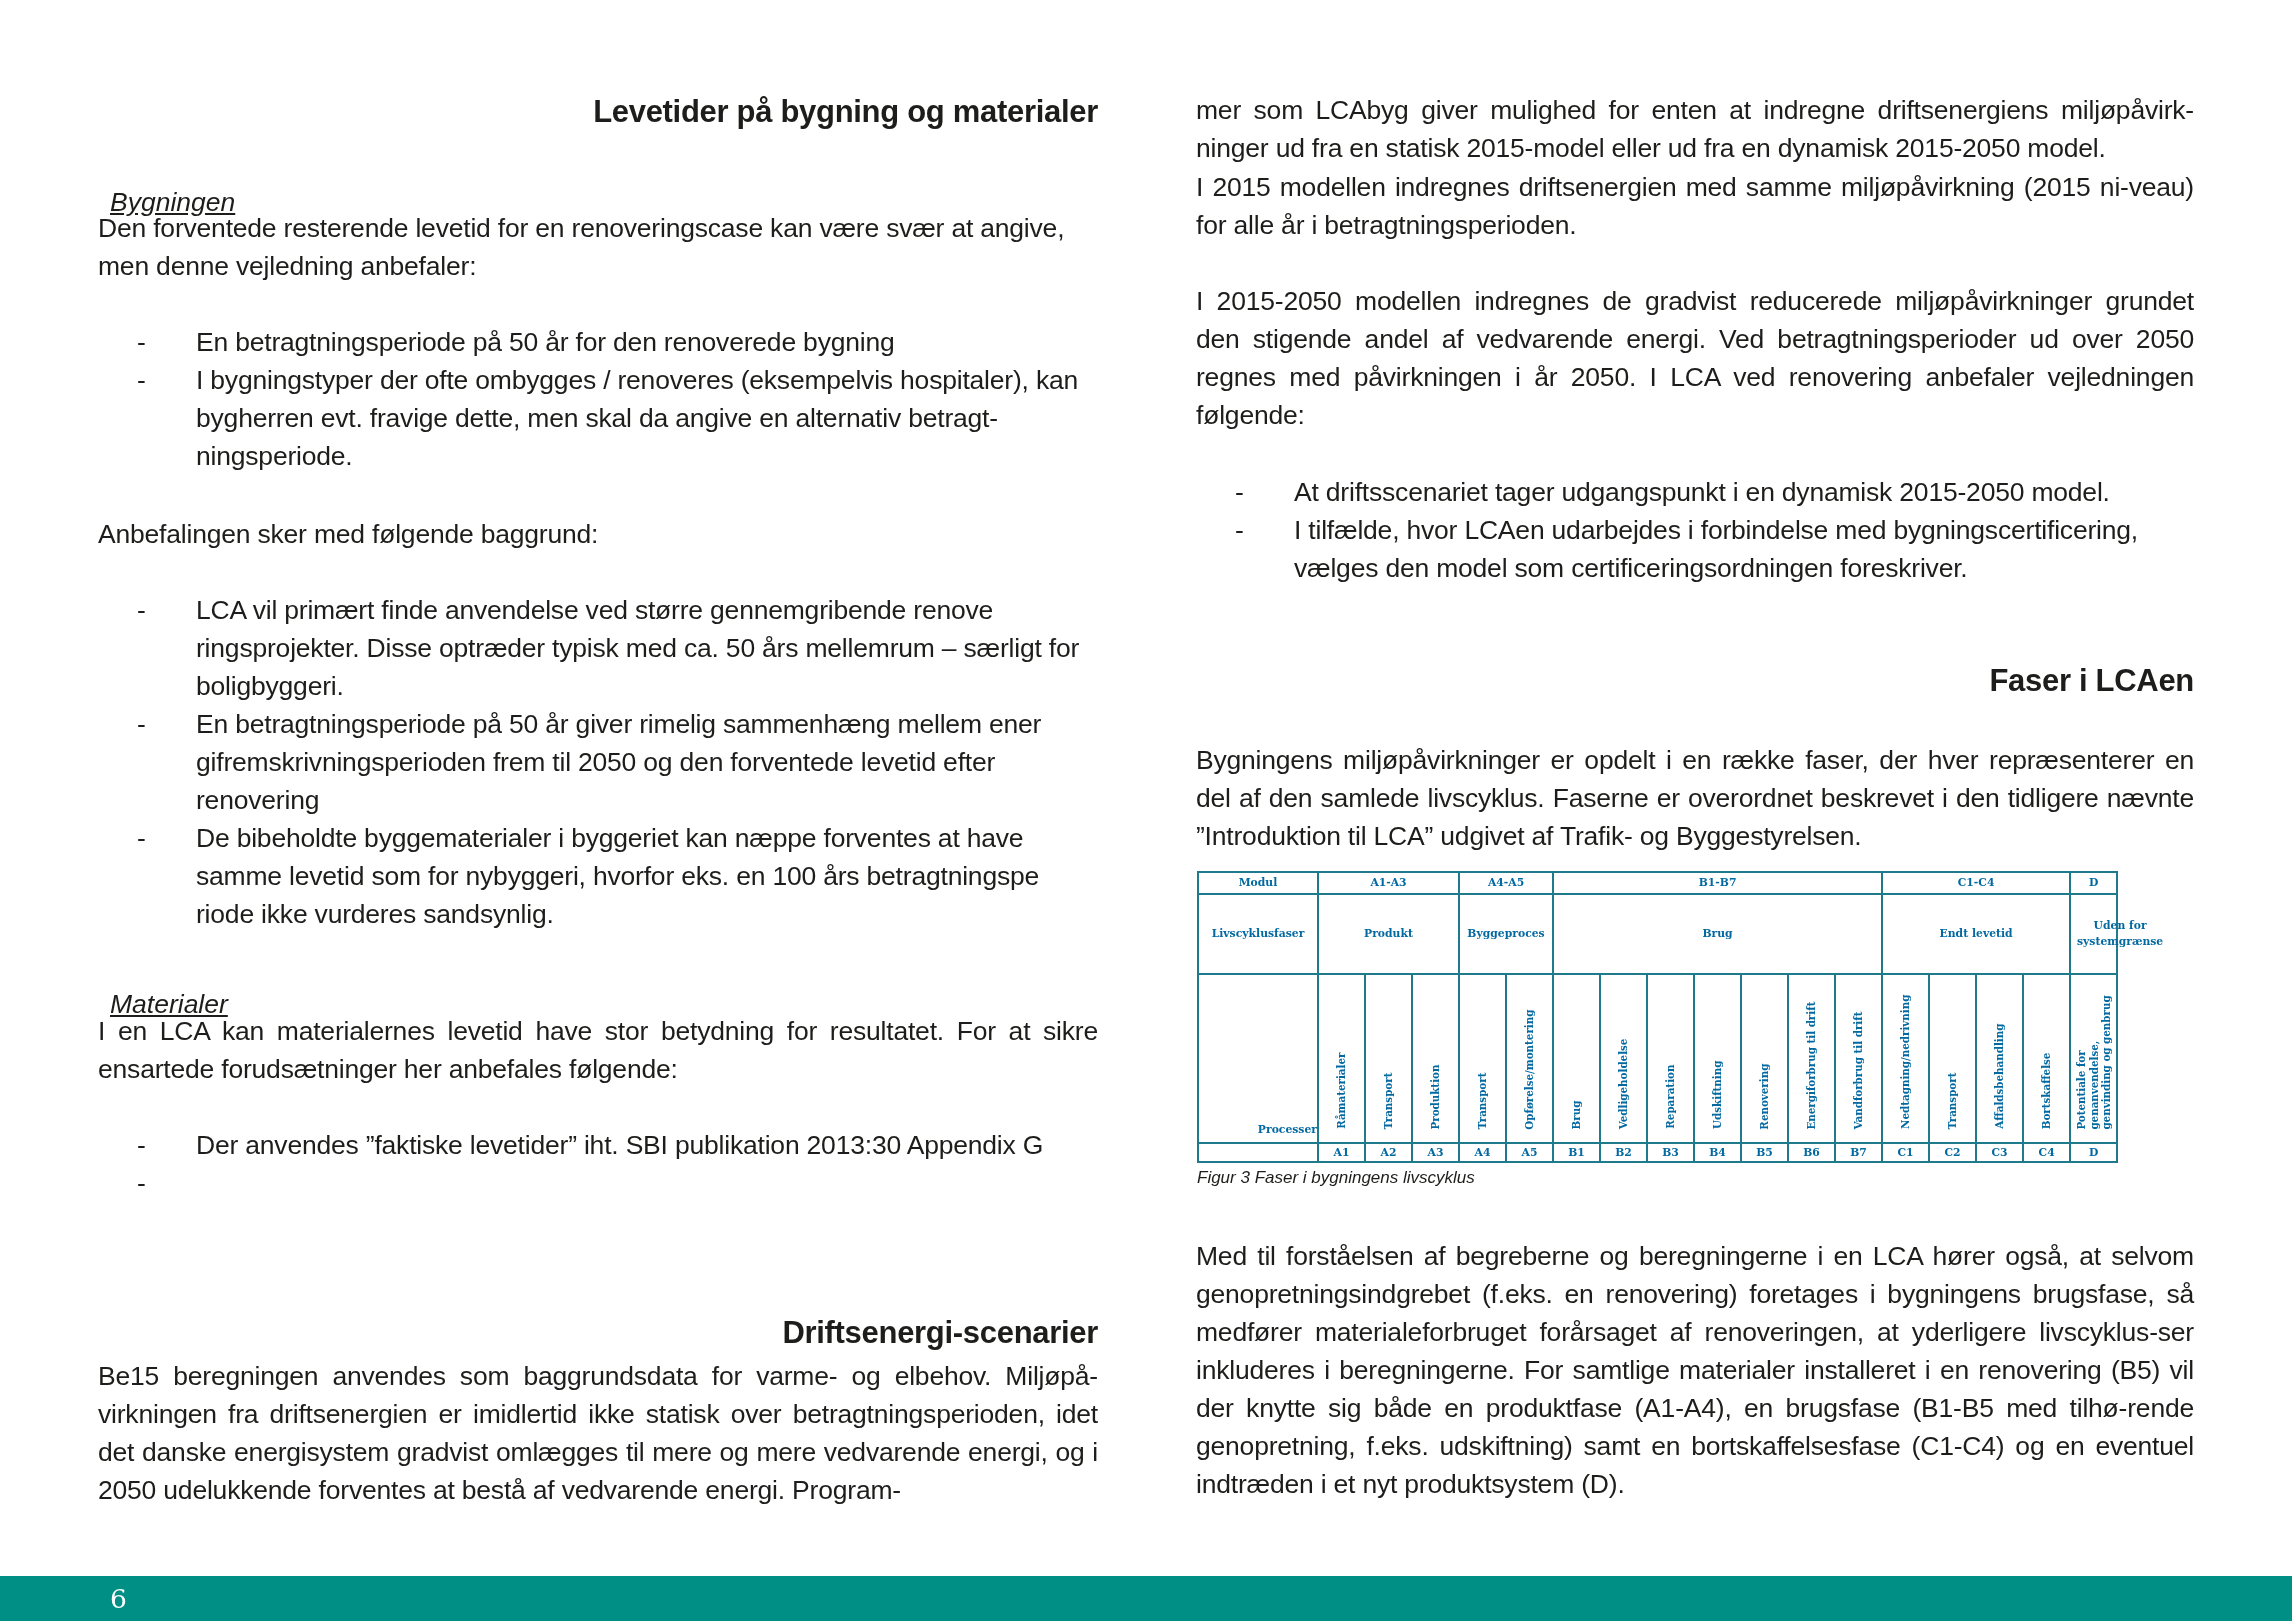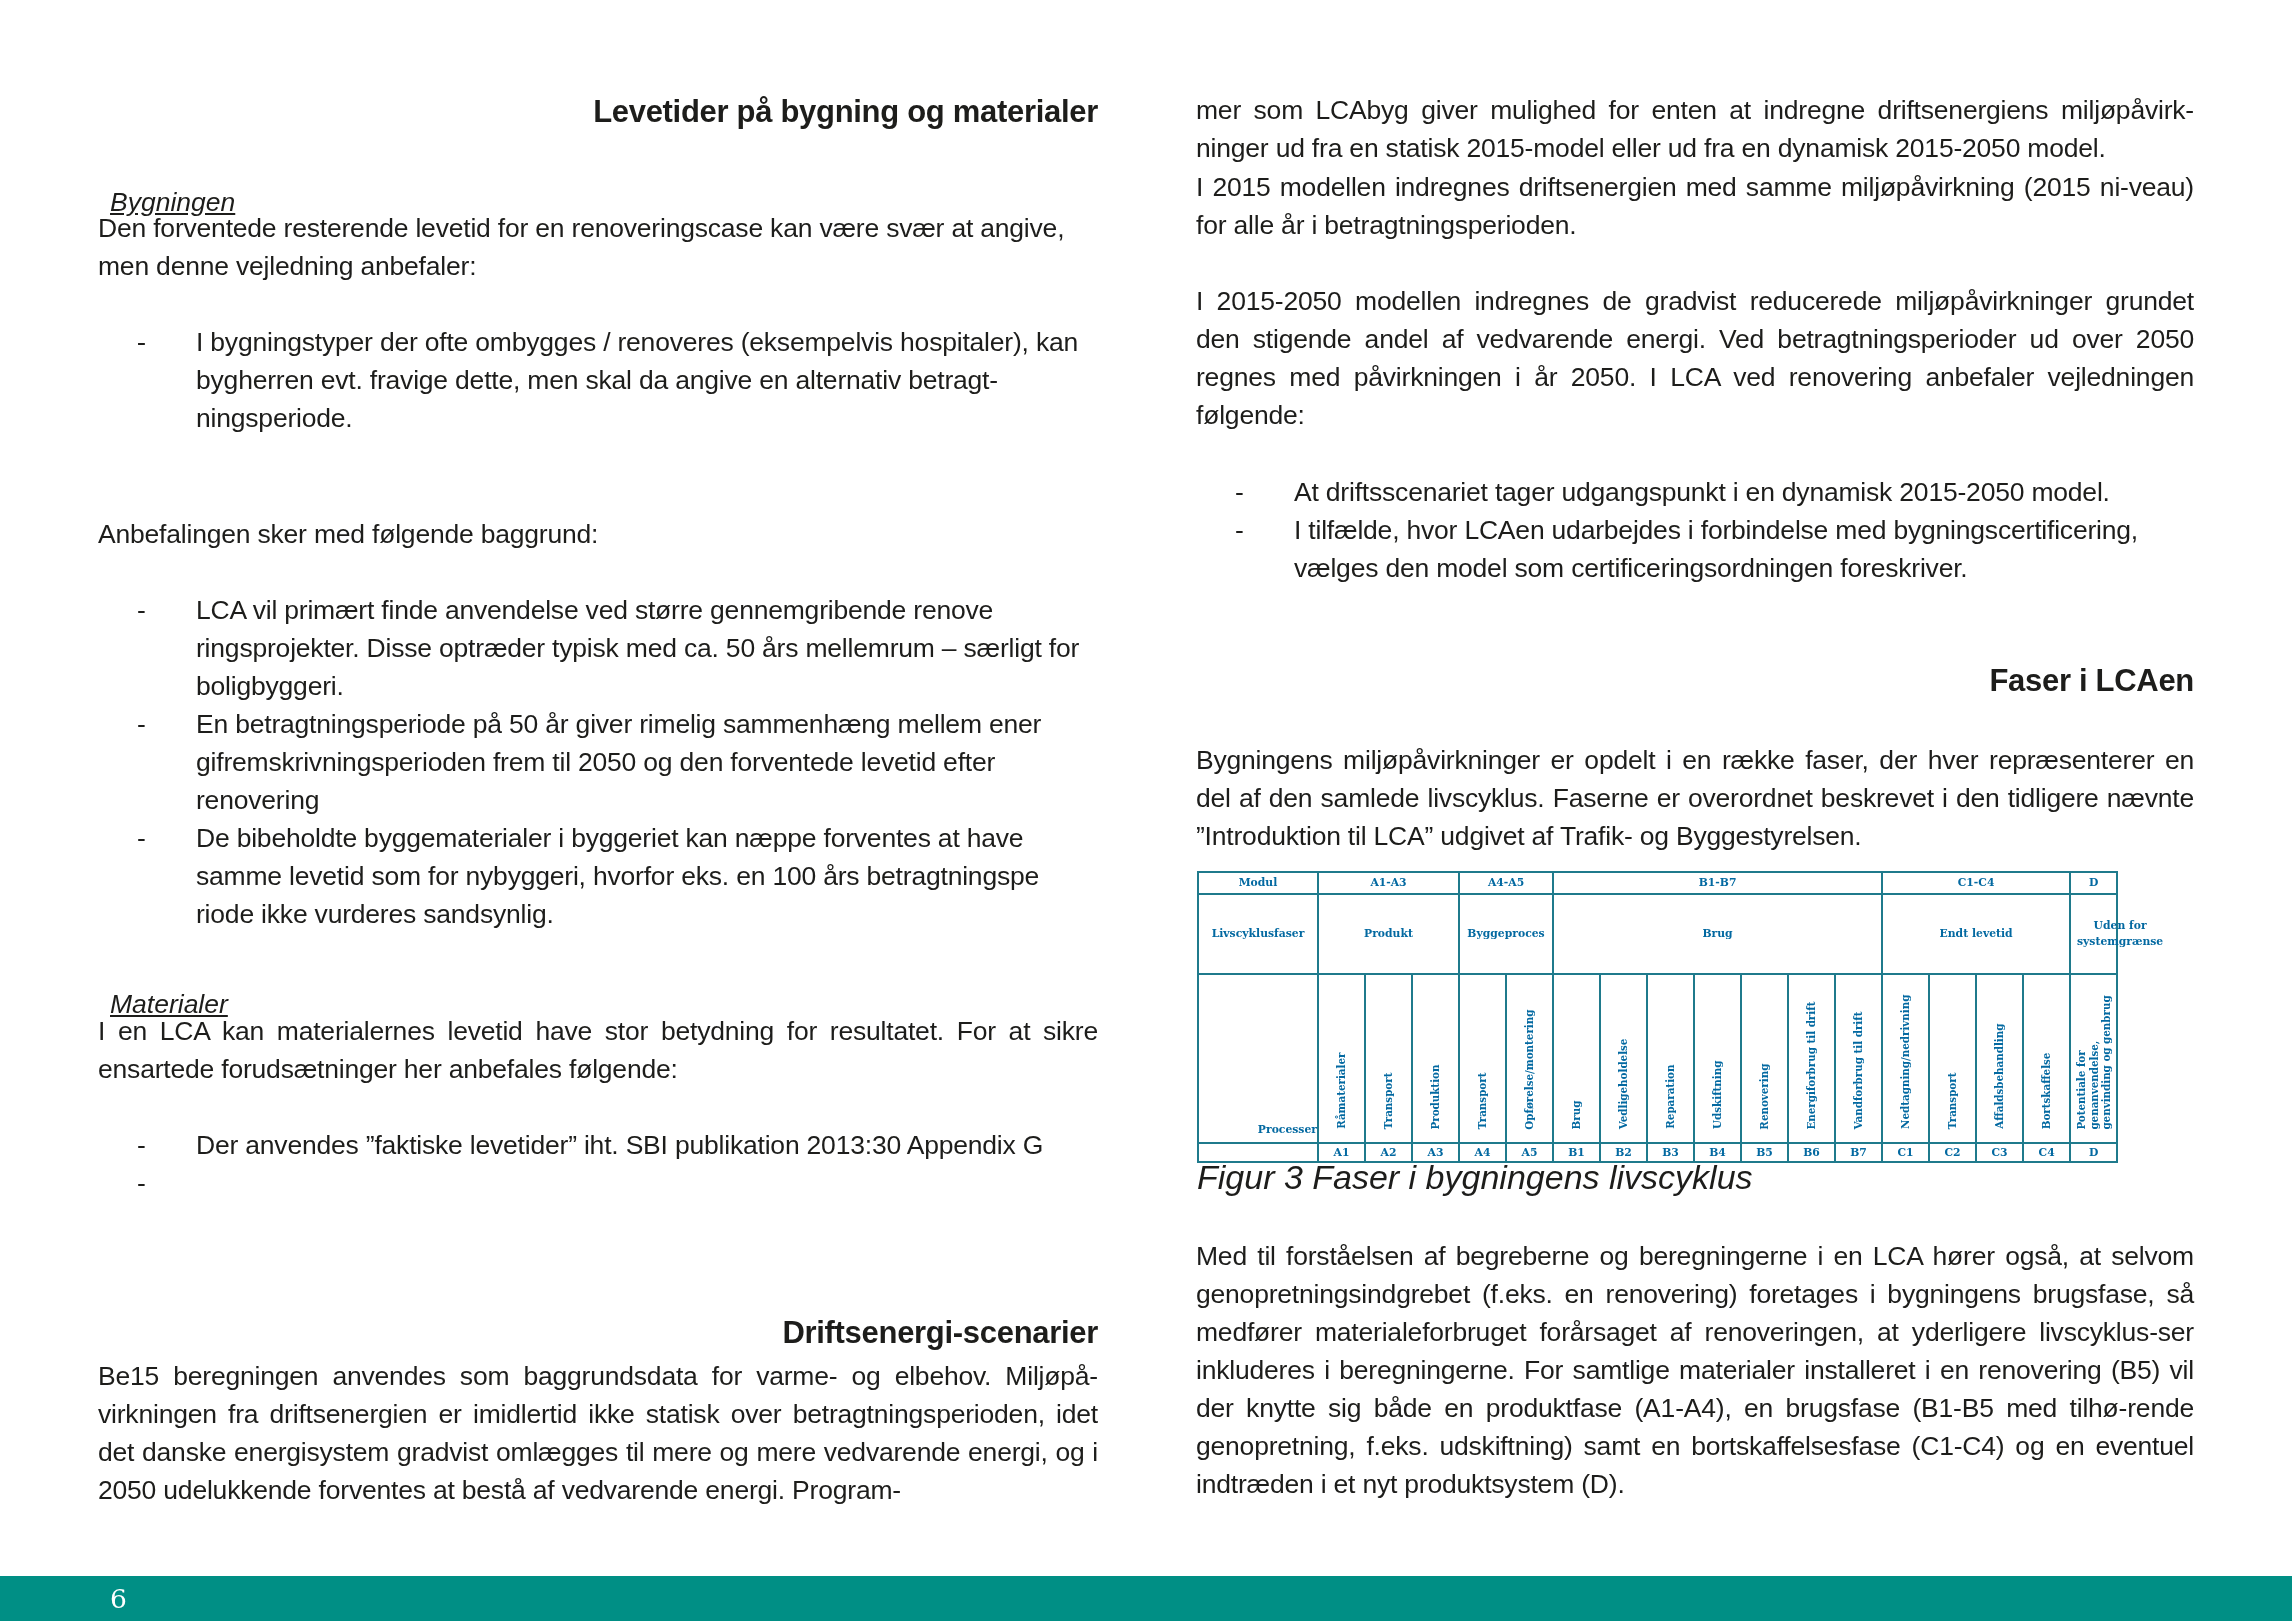--- a/index.html
+++ b/index.html
@@ -29,42 +29,42 @@
   }
   .fig table { border-collapse:collapse; width:100%; height:100%; table-layout:fixed; }
   .fig td { border:2.5px solid #1f7a8c; text-align:center; vertical-align:middle; padding:0; font-size:10.8px; font-weight:bold; }
   .fig tr.r1 td { height:19.6px; }
   .fig tr.r2 td { height:78px; line-height:15.7px; }
   .fig tr.r3 td { height:167px; vertical-align:bottom; }
   .fig tr.r4 td { height:16.7px; }
   .vert { writing-mode:vertical-rl; transform:rotate(180deg); display:inline-block; text-align:left; white-space:nowrap; padding:9.8px 0 7.8px 0; font-size:10.3px; line-height:12.7px; }
   .vert.multi { white-space:normal; }
   .proc-label { display:block; padding-bottom:5.9px; font-size:10.8px;text-align:right; }
-  .caption { position:absolute; left:1197px; top:1161px; font-size:34px; font-style:italic; line-height:33px; }
+  .caption { position:absolute; left:1197px; top:1161px; font-size:17px; font-style:italic; line-height:33px; }
 
   .footer {
     position:absolute; left:0; top:1576px; width:2293px; height:45px;
     background:#008f85;
   }
   .footer .pg {
     position:absolute; left:110px; top:5.9px; color:#ffffff;
     font-family:"DejaVu Serif", serif; font-size:26.5px; line-height:33px;
   }
 </style>
 </head>
 <body>
 
 <div class="col col-left">
   <h2 class="h2 abs" style="top:92px;">Levetider på bygning og materialer</h2>
 
   <p class="sub abs" style="top:171px;">Bygningen</p>
   <p class="p abs" style="top:209px;">Den forventede resterende levetid for en renoveringscase kan være svær at angive, men denne vejledning anbefaler:</p>
 
   <ul class="dash abs" style="top:323px;">
-    <li class="li"><span class="bullet">-</span></li>
+    <li class="li"><span class="bullet">-</span><span>En betragtningsperiode på 50 år for den renoverede bygning</span></li>
     <li class="li"><span class="bullet">-</span><span>I bygningstyper der ofte ombygges / renoveres (eksempelvis hospitaler), kan bygherren evt. fravige dette, men skal da angive en alternativ betragt-ningsperiode.</span></li>
   </ul>
 
   <p class="p abs" style="top:515px;">Anbefalingen sker med følgende baggrund:</p>
 
   <ul class="dash abs" style="top:591px;">
     <li class="li"><span class="bullet">-</span><span>LCA vil primært finde anvendelse ved større gennemgribende renove ringsprojekter. Disse optræder typisk med ca. 50 års mellemrum – særligt for boligbyggeri.</span></li>
     <li class="li"><span class="bullet">-</span><span>En betragtningsperiode på 50 år giver rimelig sammenhæng mellem ener gifremskrivningsperioden frem til 2050 og den forventede levetid efter renovering</span></li>
     <li class="li"><span class="bullet">-</span><span>De bibeholdte byggematerialer i byggeriet kan næppe forventes at have samme levetid som for nybyggeri, hvorfor eks. en 100 års betragtningspe riode ikke vurderes sandsynlig.</span></li>
   </ul>

